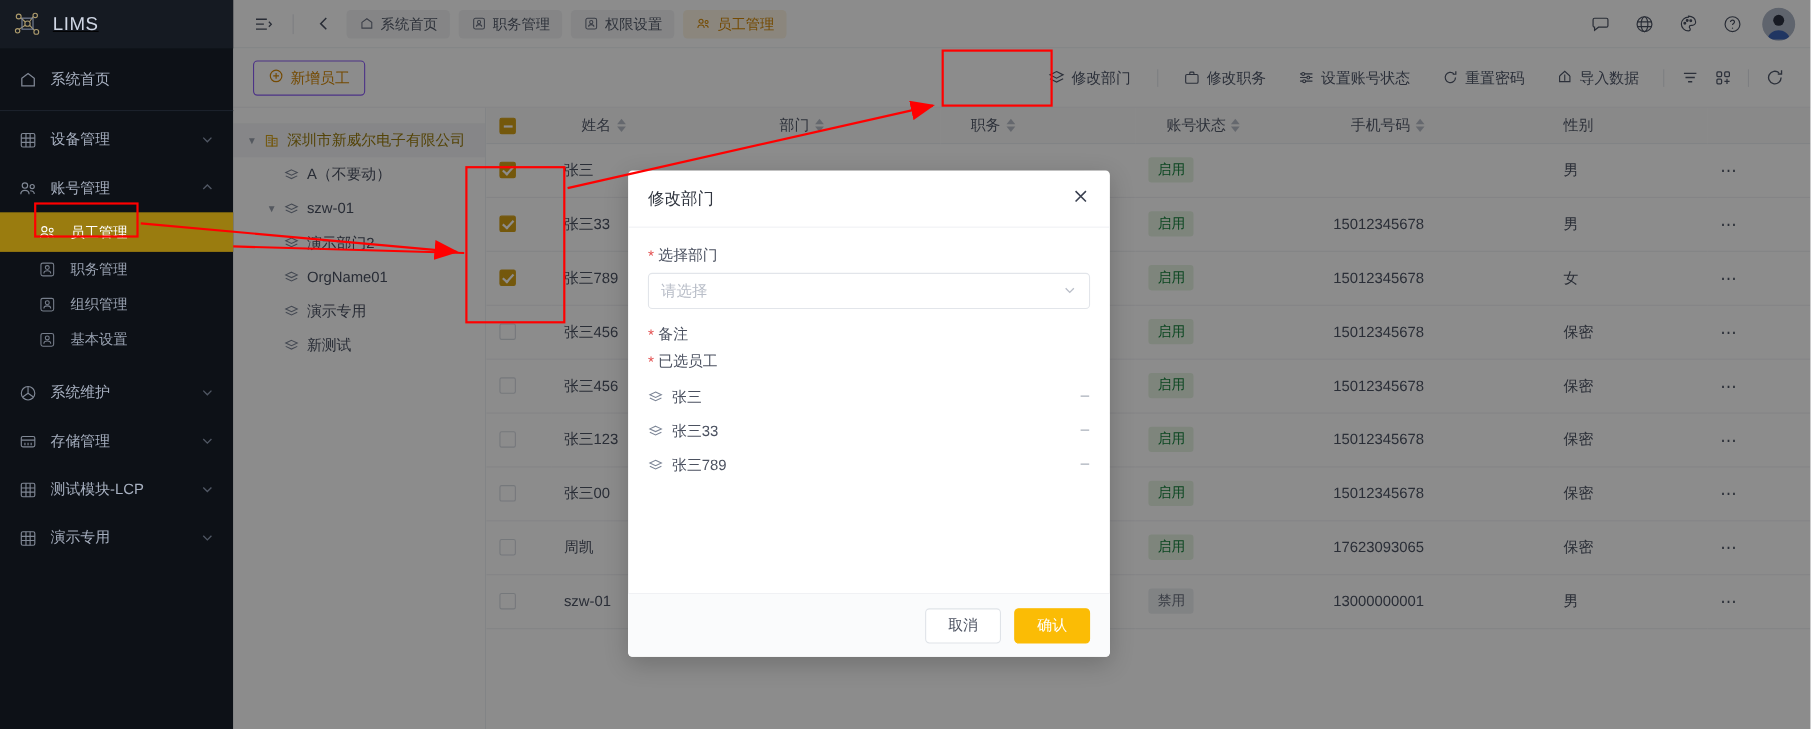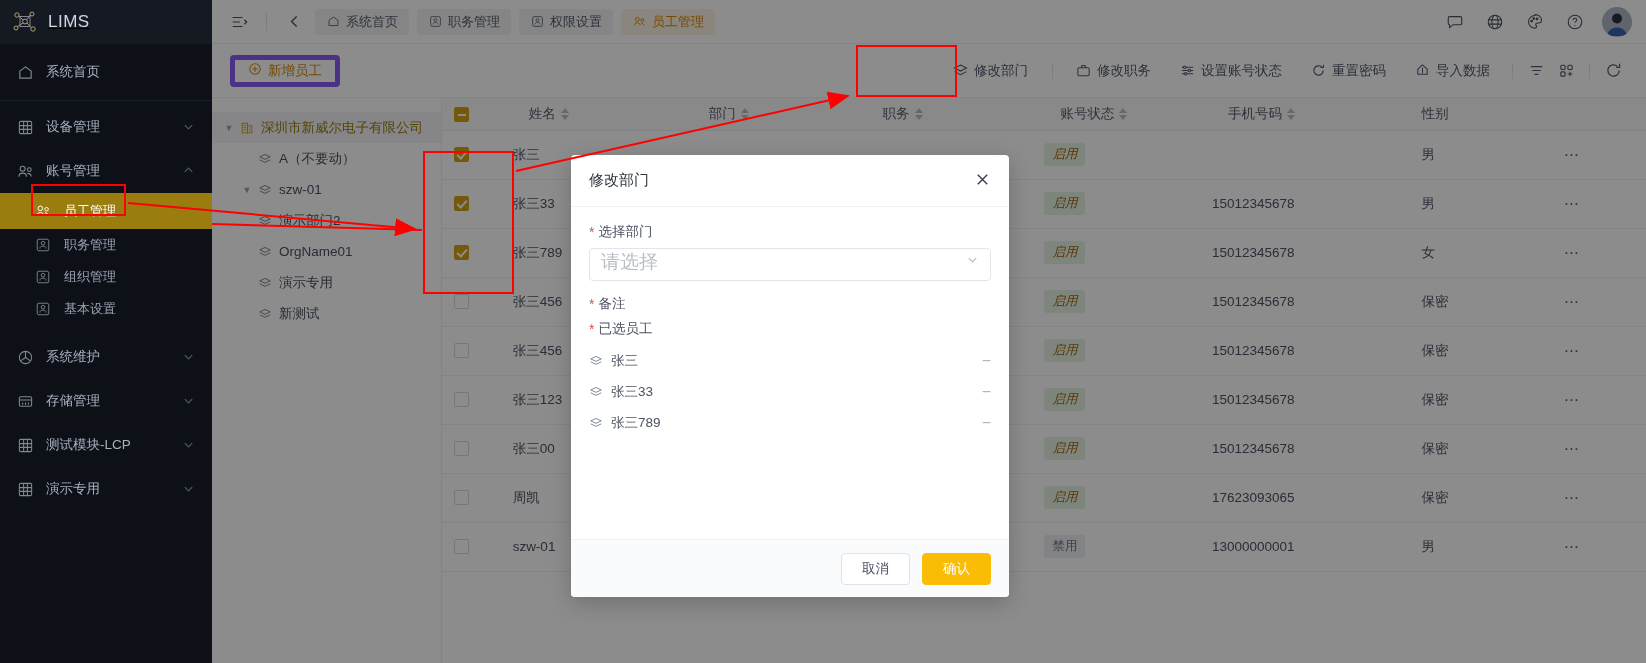--- a/index.html
+++ b/index.html
@@ -62,21 +62,21 @@
   .tab .ti { width: 14px; height: 14px; display:flex;align-items:center;justify-content:center;}
   .topbar-right { margin-left: auto; display:flex; align-items:center; gap: 14px;}
   .avatar { width: 30px; height: 30px; border-radius: 50%; background: #c7ccd6; overflow:hidden; position:relative;}
 
   
   .toolbar {
     height: 54px; display: flex; align-items: center; padding: 0 18px;
     background: #fff; gap: 10px; border-bottom: 1px solid #f0f1f4;
   }
   .btn-add {
-    height: 32px; padding: 0 13px; border: 5px solid #8b5cf6; border-radius: 4px;
+    height: 32px; padding: 0 13px; border: 1px solid #8b5cf6; border-radius: 4px;
     color: #d48806; background: #fff; display:flex; align-items:center; gap:6px;
     font-size: 13.5px; cursor: pointer;
   }
   .toolbar-right { margin-left:auto; display:flex; align-items:center; gap: 0px;}
   .tb-action {
     display:flex; align-items:center; gap:6px; font-size:13.5px; color:#50586a;
     padding: 0 14px; height: 30px; cursor:pointer; white-space:nowrap;
   }
   .tb-action .ti { width:16px;height:16px;display:flex;align-items:center;justify-content:center;}
   .tb-div { width:1px; height:16px; background:#e3e6ec; margin:0 8px;}
@@ -126,21 +126,21 @@
   .chk.checked { background: #d4a017; border-color: #d4a017; position:relative;}
   .chk.checked::after {
     content: ""; position: absolute; left: 4px; top: 1px; width: 4px; height: 8px;
     border: solid #fff; border-width: 0 2px 2px 0; transform: rotate(42deg);
   }
   .chk.indet { background: #d4a017; border-color:#d4a017; position:relative;}
   .chk.indet::after {
     content:""; position:absolute; left:3px; top:6px; width:8px; height:2px; background:#fff;
   }
   .badge { display:inline-block; padding: 3px 8px; border-radius: 3px; font-size: 12.5px;}
-  .badge.on { background: #e6f3e2; color: #a16207; font-style: italic; }
+  .badge.on { background: #e6f3e2; color: #15803d; }
   .badge.off { background: #eceef1; color: #6b7280; }
   .dots { color:#4d5464; letter-spacing:2px; cursor:pointer; font-size:15px;}
   .sort { display:inline-flex; flex-direction:column; line-height:0; }
   .sort i { border-left:4px solid transparent; border-right:4px solid transparent; display:block;}
   .sort i.up { border-bottom:5px solid #b9bec8; margin-bottom:2px;}
   .sort i.dn { border-top:5px solid #b9bec8; }
 
   
   .overlay {
     position: absolute; left: 212px; top: 0; width: 1434px; height: 663px;
@@ -155,21 +155,21 @@
     height: 52px; display:flex; align-items:center; padding: 0 18px;
     border-bottom: 1px solid #f0f1f4;
   }
   .modal-title { font-size: 15px; color: #30353f; }
   .modal-close { margin-left:auto; cursor:pointer; color:#4b5160; font-size:19px; line-height:1;}
   .modal-body { flex:1 1 auto; padding: 16px 18px 0 18px; overflow:hidden;}
   .flabel { font-size: 13.5px; color: #4b5160; margin-bottom: 7px; display:flex; align-items:center; gap:4px;}
   .req { color: #e34d4d; font-size: 14px; line-height: 1;}
   .fselect {
     height: 33px; border: 1px solid #e2e5ea; border-radius: 4px; display:flex;
-    align-items:flex-start; padding: 0 11px; color: #b9bec8; font-size: 19px;
+    align-items:center; padding: 0 11px; color: #b9bec8; font-size: 14px;
     margin-bottom: 14px; cursor: pointer;
   }
   .fselect .cv { margin-left:auto; color:#b9bec8; }
   .ftext {
     height: 50px; border: 1px solid #e2e5ea; border-radius: 4px;
     padding: 8px 11px; color: #b9bec8; font-size: 13.5px; margin-bottom: 14px;
     position: relative; cursor: text;
   }
   .ftext::after {
     content:""; position:absolute; right:2px; bottom:2px; width:0;height:0;

